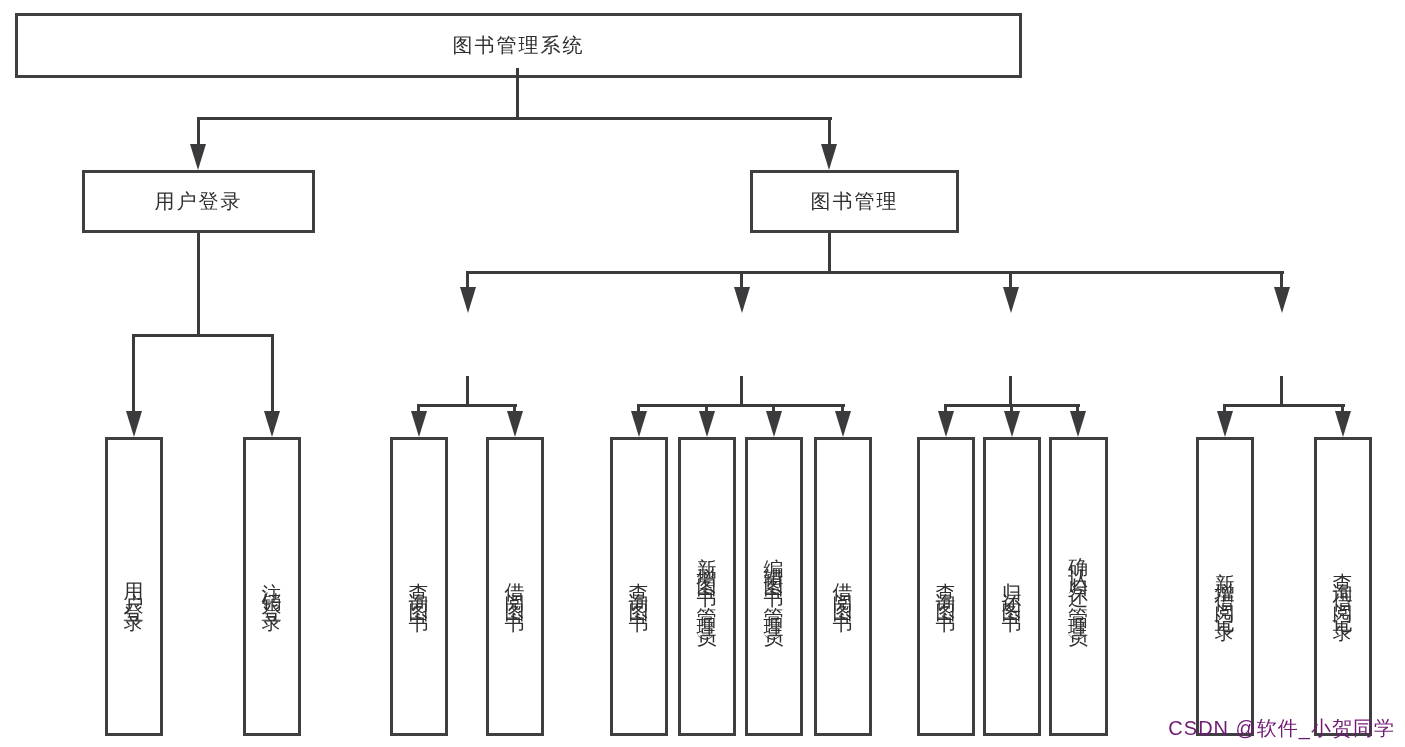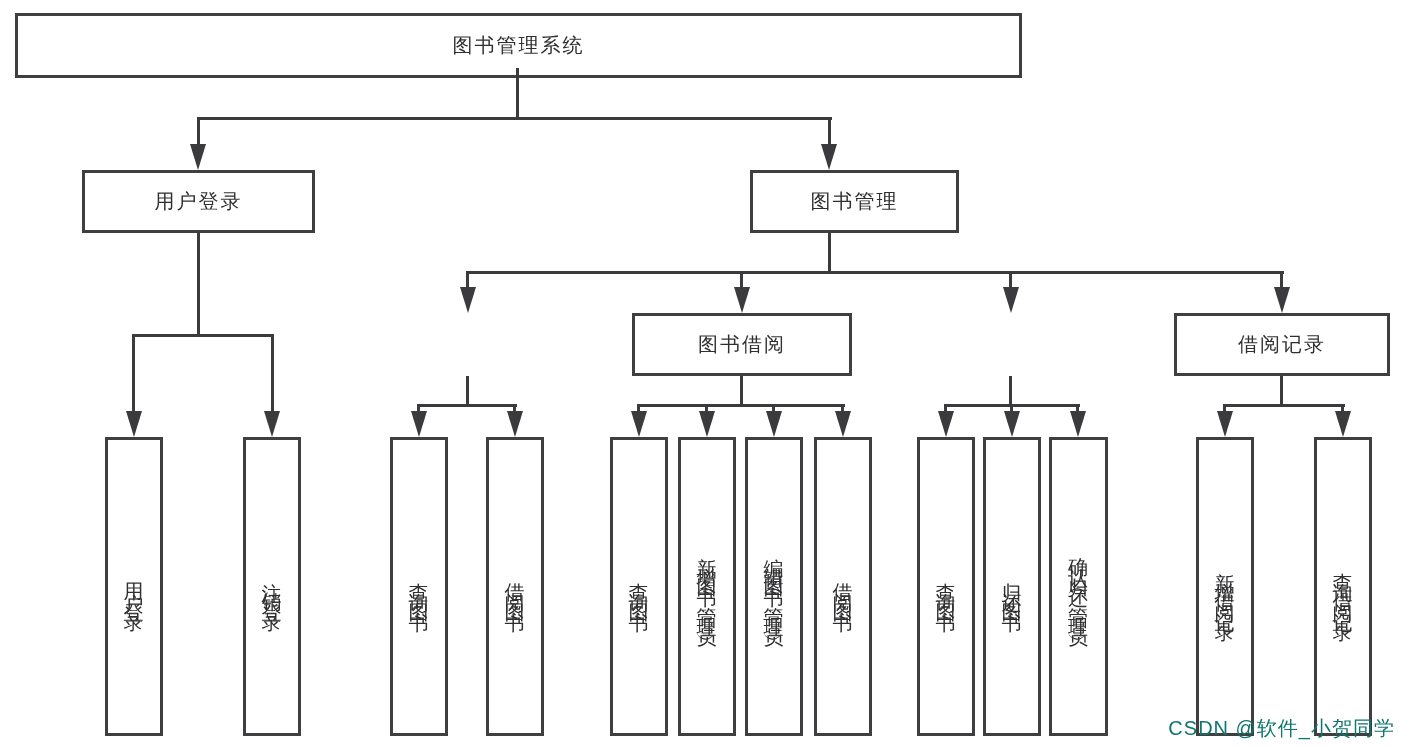--- a/index.html
+++ b/index.html
@@ -54,21 +54,21 @@
     height: 0;
     border-left: 8px solid transparent;
     border-right: 8px solid transparent;
     border-top: 26px solid #3b3b3d;
   }
   .watermark {
     position: absolute;
     top: 715px;
     right: 10px;
     font-size: 20px;
-    color: #0f766e;
+    color: #701a75;
     letter-spacing: 1px;
     white-space: nowrap;
   }
 </style>
 </head>
 <body>
 
 <div id="stage">
 
   <div class="box" style="left:15px; top:13px; width:1007px; height:65px;">
@@ -100,26 +100,20 @@
   <div class="hline" style="left:466px; top:271px; width:818px;"></div>
   <div class="vline" style="left:466px; top:271px; height:16px;"></div>
   <div class="vline" style="left:740px; top:271px; height:16px;"></div>
   <div class="vline" style="left:1009px; top:271px; height:16px;"></div>
   <div class="vline" style="left:1280px; top:271px; height:16px;"></div>
   <div class="arrow" style="left:460px; top:287px;"></div>
   <div class="arrow" style="left:734px; top:287px;"></div>
   <div class="arrow" style="left:1003px; top:287px;"></div>
   <div class="arrow" style="left:1274px; top:287px;"></div>
 
-  <div class="box" style="left:632px; top:313px; width:220px; height:63px;">
-    <span class="hlabel">图书借阅</span>
-  </div>
-  <div class="box" style="left:1174px; top:313px; width:216px; height:63px;">
-    <span class="hlabel">借阅记录</span>
-  </div>
 
   <div class="vline" style="left:466px; top:376px; height:31px;"></div>
   <div class="hline" style="left:417px; top:404px; width:100px;"></div>
   <div class="vline" style="left:417px; top:404px; height:10px;"></div>
   <div class="vline" style="left:513px; top:404px; height:10px;"></div>
   <div class="arrow" style="left:411px; top:411px;"></div>
   <div class="arrow" style="left:507px; top:411px;"></div>
 
   <div class="vline" style="left:740px; top:376px; height:31px;"></div>
   <div class="hline" style="left:637px; top:404px; width:208px;"></div>

